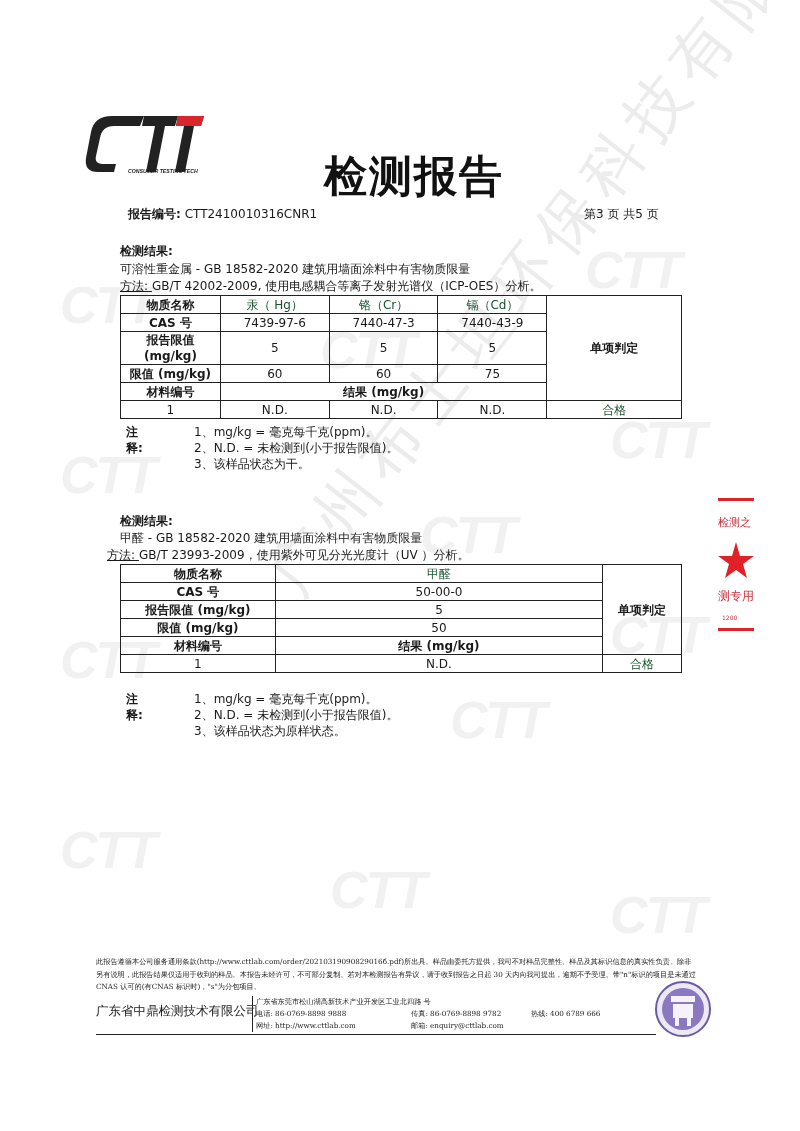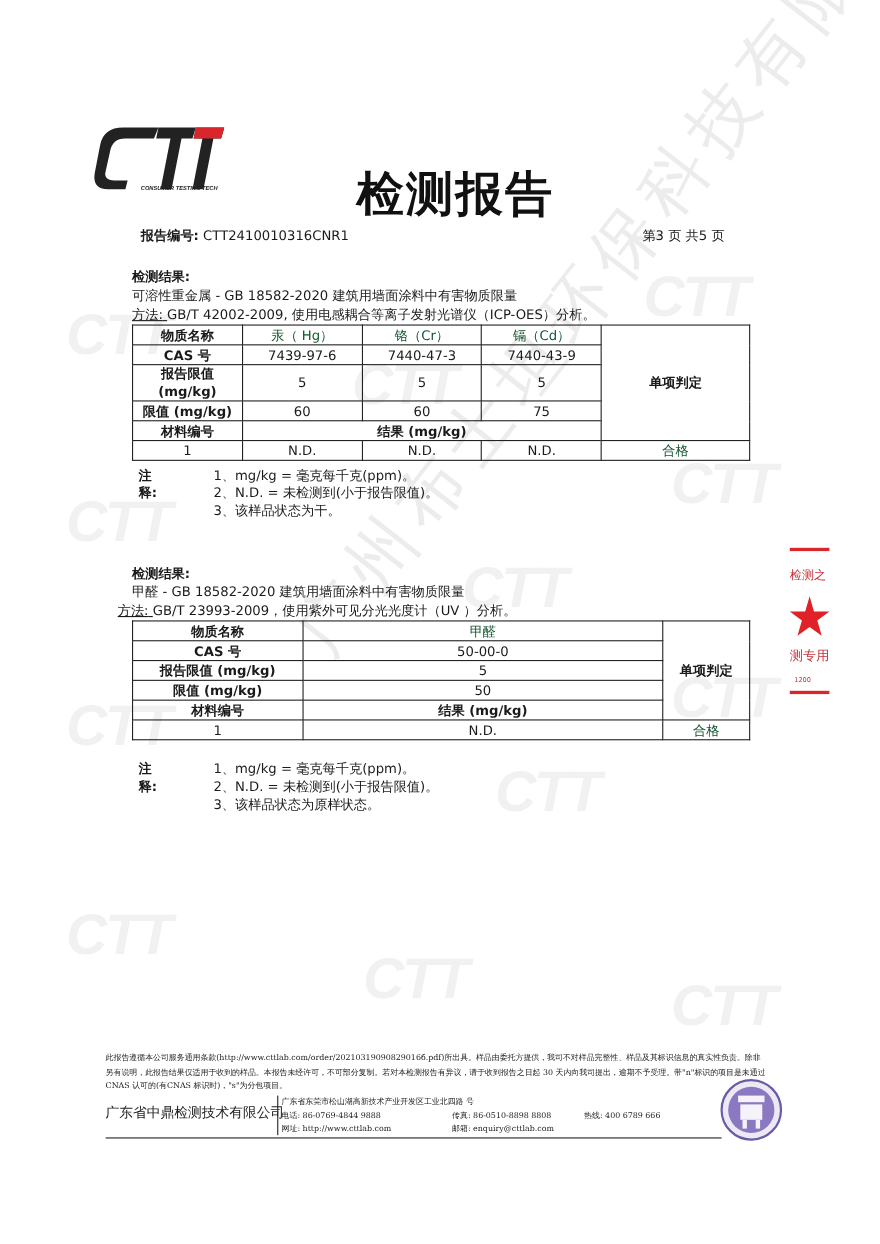--- a/index.html
+++ b/index.html
@@ -207,22 +207,22 @@
     <text x="2" y="104" font-size="12" fill="#c8323a" font-family="DejaVu Serif, serif">测专用</text>
     <text x="6" y="124" font-size="6" fill="#c8323a" font-family="DejaVu Sans, sans-serif">1200</text>
     <rect x="2" y="132" width="36" height="3" fill="#d9262c"></rect>
   </svg>
 
   <div class="foot-terms">此报告遵循本公司服务通用条款(http://www.cttlab.com/order/20210319090829016б.pdf)所出具。样品由委托方提供，我司不对样品完整性、样品及其标识信息的真实性负责。除非另有说明，此报告结果仅适用于收到的样品。本报告未经许可，不可部分复制。若对本检测报告有异议，请于收到报告之日起 30 天内向我司提出，逾期不予受理。带"n"标识的项目是未通过 CNAS 认可的(有CNAS 标识时)，"s"为分包项目。</div>
   <div class="foot-company">广东省中鼎检测技术有限公司</div>
   <div class="foot-vline"></div>
   <div class="foot-info">
     <span style="left:0;top:0;">广东省东莞市松山湖高新技术产业开发区工业北四路  号</span>
-    <span style="left:0;top:12px;"><span style="position:static">电话:</span> <span style="position:static">86-0769-4844 9888</span></span>
-    <span style="left:155px;top:12px;"><span style="position:static">传真:</span> <span style="position:static">86-0510-8898 8808</span></span>
+    <span style="left:0;top:12px;"><span style="position:static">电话:</span> <span style="position:static">86-0769-8898 9888</span></span>
+    <span style="left:155px;top:12px;"><span style="position:static">传真:</span> <span style="position:static">86-0769-8898 9782</span></span>
     <span style="left:275px;top:12px;"><span style="position:static">热线:</span> <span style="position:static">400 6789 666</span></span>
     <span style="left:0;top:24px;"><span style="position:static">网址:</span> <span style="position:static">http://www.cttlab.com</span></span>
     <span style="left:155px;top:24px;"><span style="position:static">邮箱:</span> <span style="position:static">enquiry@cttlab.com</span></span>
   </div>
   <div class="foot-hline"></div>
 
   <svg class="seal" viewBox="0 0 58 58">
     <circle cx="29" cy="29" r="27" fill="#ece8f4" stroke="#6b5aa8" stroke-width="2"></circle>
     <circle cx="29" cy="29" r="21" fill="#8a78c0"></circle>
     <rect x="17" y="16" width="24" height="6" fill="#f5f2fa"></rect>

